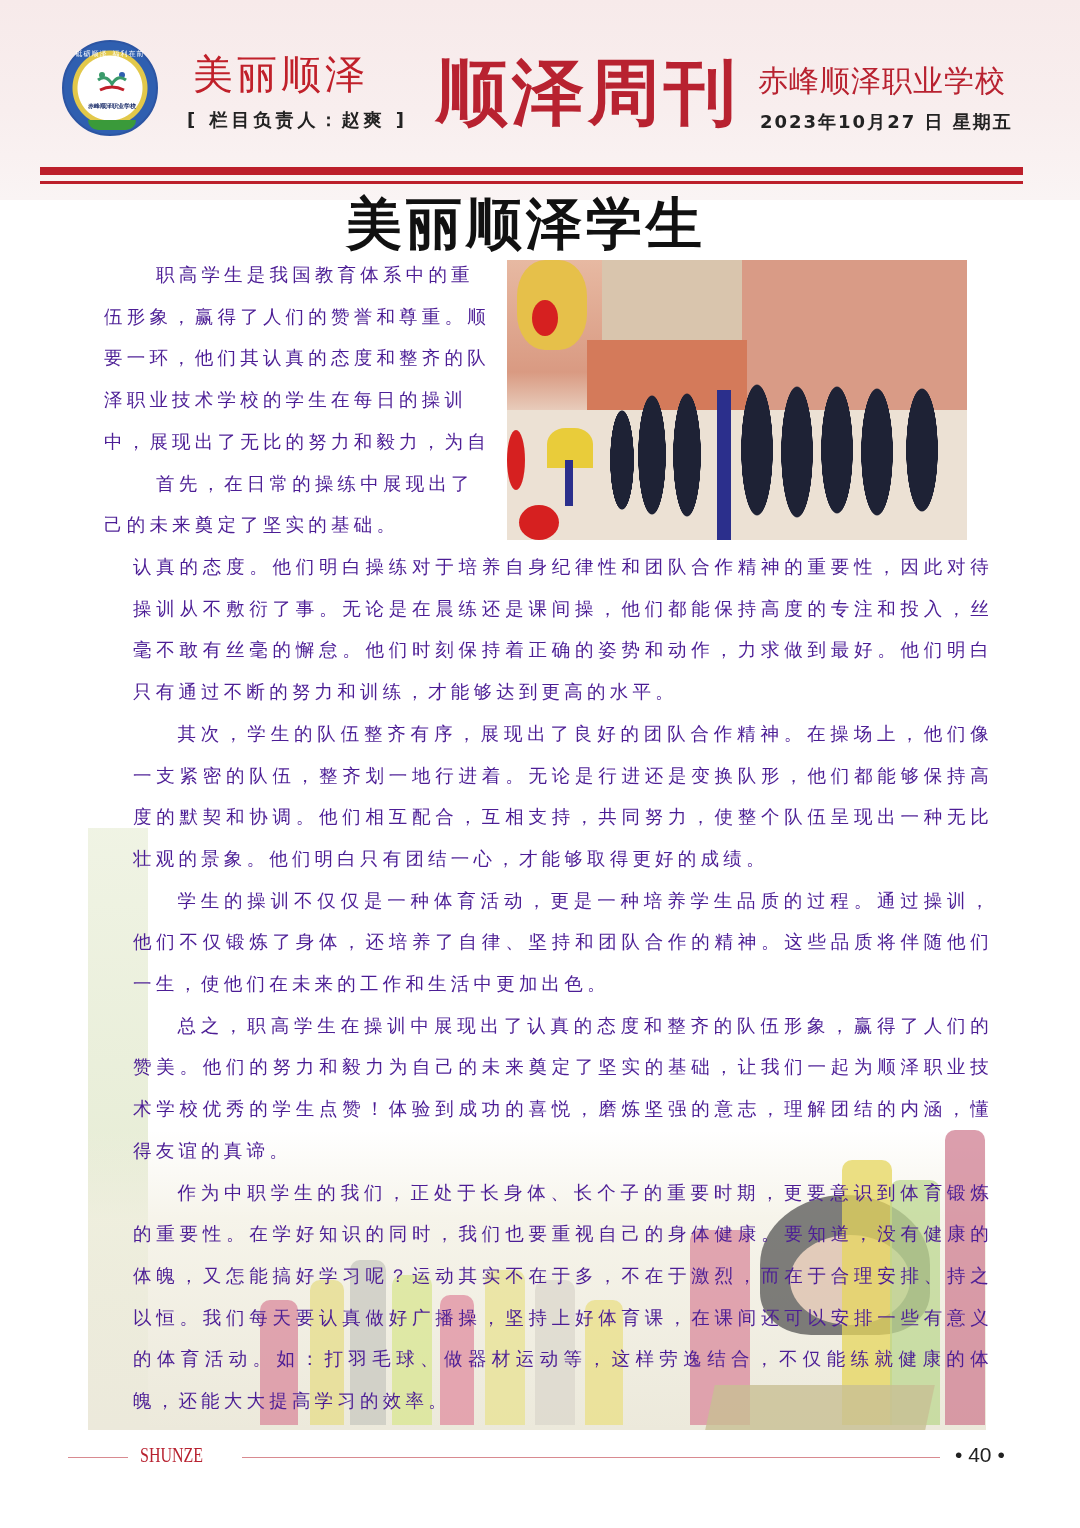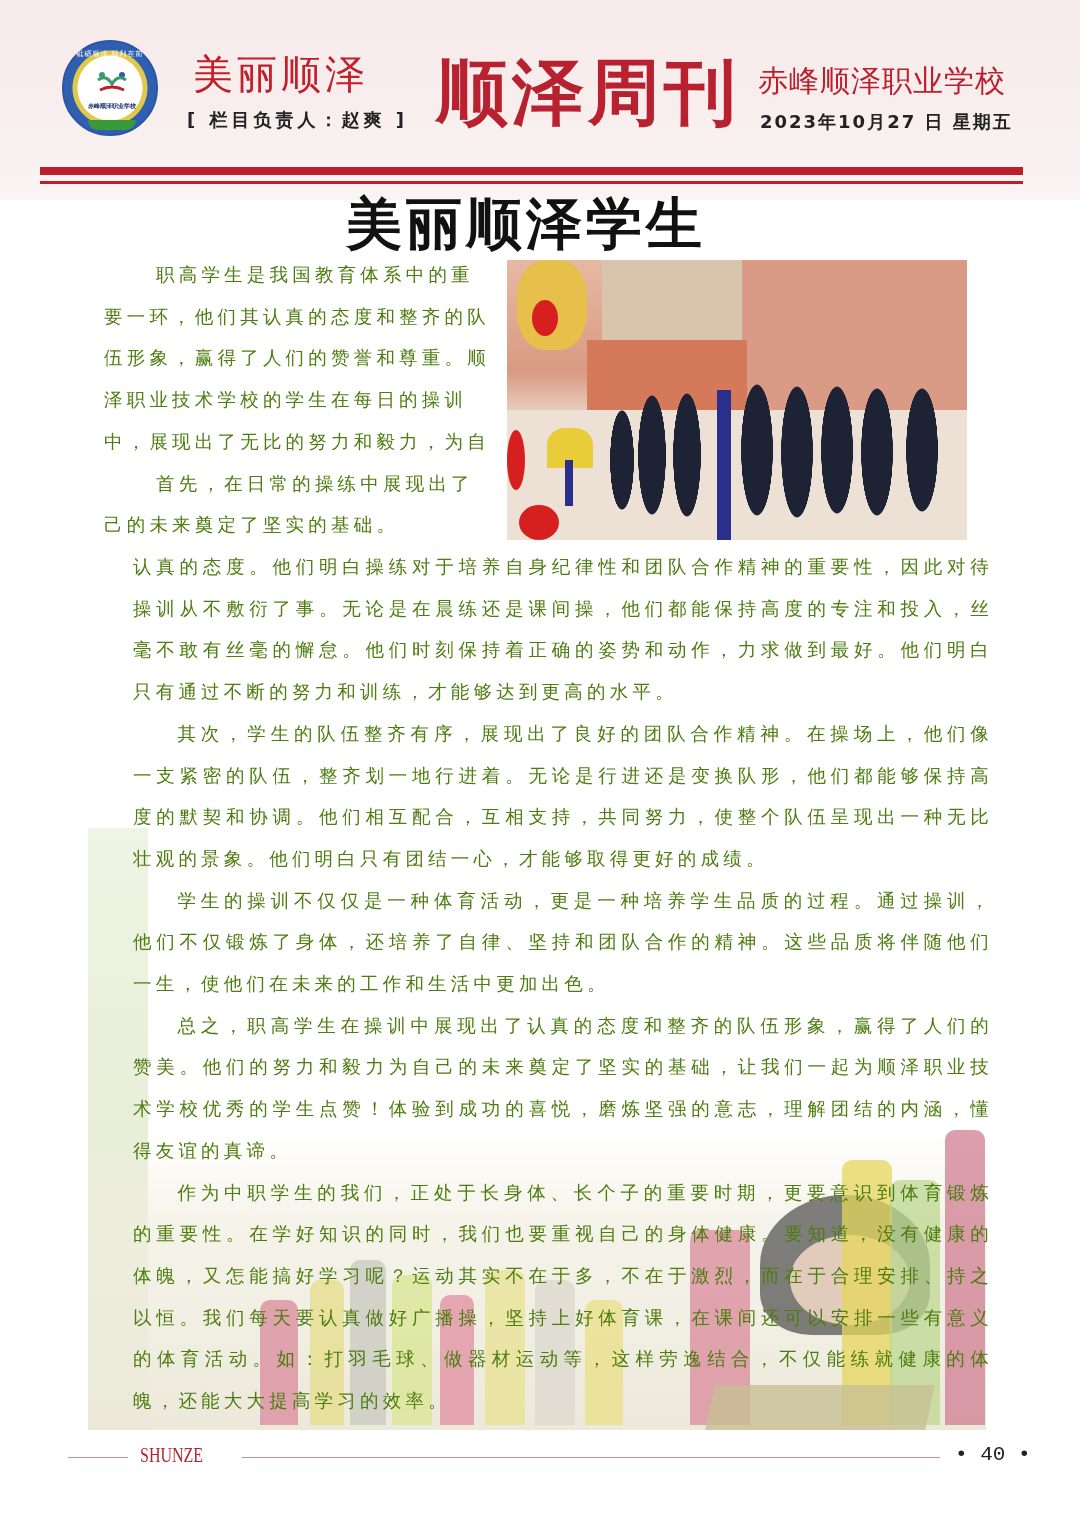--- a/index.html
+++ b/index.html
@@ -11,21 +11,21 @@
     position: absolute; left: 0; top: 0; width: 1080px; height: 200px;
     background: linear-gradient(180deg, #f7eaea 0%, #f8eeee 55%, #faf4f4 100%);
   }
   .logo {
     position: absolute; left: 62px; top: 40px; width: 96px; height: 96px; border-radius: 50%;
     background: radial-gradient(circle at 50% 50%, #ffffff 0 32px, #e2c84a 33px 37px, #2f5fb0 38px 48px);
     border: 2px solid #2c55a3;
   }
   .logo .logo-top {
     position: absolute; top: 7px; left: 0; width: 100%; text-align: center;
-    font-size: 7px; color: #ffffff; letter-spacing: 1px;
+    font-size: 7px; color: #ffffff; letter-spacing: 1px; font-family: Liberation Mono, monospace;
   }
   .logo .logo-people {
     position: absolute; top: 28px; left: 30px; width: 36px; height: 24px;
   }
   .logo .logo-name {
     position: absolute; top: 60px; left: 22px; width: 52px; text-align: center;
     font-size: 6px; color: #1d2f6b; font-weight: bold;
   }
   .logo .logo-hands {
     position: absolute; bottom: 4px; left: 24px; width: 48px; height: 10px;
@@ -89,21 +89,21 @@
       radial-gradient(ellipse 14px 62px at 80px 85px, #1e2235 98%, transparent 100%),
       radial-gradient(ellipse 16px 66px at 150px 80px, #1e2235 98%, transparent 100%),
       radial-gradient(ellipse 16px 66px at 190px 82px, #1e2235 98%, transparent 100%),
       radial-gradient(ellipse 16px 64px at 230px 80px, #1e2235 98%, transparent 100%),
       radial-gradient(ellipse 16px 64px at 270px 82px, #1e2235 98%, transparent 100%),
       radial-gradient(ellipse 16px 62px at 315px 80px, #1e2235 98%, transparent 100%);
   }
 
   
   .para {
-    position: absolute; font-size: 18.5px; line-height: 41.7px; color: #4d7c0f;
+    position: absolute; font-size: 18.5px; line-height: 41.7px; color: #4c1d95;
     letter-spacing: 4.2px; text-align: justify;
   }
   .indent { text-indent: 2.4em; }
 
   
   .deco-leaves {
     position: absolute; left: 88px; top: 828px; width: 60px; height: 600px;
     background: linear-gradient(180deg, #eef2e1 0%, #e6ecd4 50%, #dbe6c8 100%);
     opacity: 0.9;
   }
@@ -126,21 +126,21 @@
   }
 
   
   .footer-rule-left { position: absolute; left: 68px; top: 1457px; width: 60px; height: 1px; background: #d88a90; }
   .footer-brand {
     position: absolute; left: 140px; top: 1444px; font-family: "Liberation Serif", serif;
     font-size: 20px; color: #b82230; transform: scaleX(0.8); transform-origin: left;
   }
   .footer-rule-mid { position: absolute; left: 242px; top: 1457px; width: 698px; height: 1px; background: #d88a90; }
   .footer-page {
-    position: absolute; left: 955px; top: 1443px; font-family: Liberation Mono, monospace;
+    position: absolute; left: 955px; top: 1443px; font-family: Liberation Sans, sans-serif;
     font-size: 21px; color: #222;
   }
 </style>
 </head>
 <body>
 
 <div class="header">
   <div class="logo">
     <div class="logo-top">砥砺顺泽 福利在前</div>
     <svg class="logo-people" viewBox="0 0 36 24">
@@ -192,22 +192,22 @@
 <div class="book" style="left:690px;top:1230px;width:60px;height:195px;background:#d98a9c;"></div>
 <div class="girl-head"></div>
 <div class="girl-face"></div>
 <div class="book" style="left:842px;top:1160px;width:50px;height:265px;background:#e6d65c;"></div>
 <div class="book" style="left:890px;top:1180px;width:50px;height:245px;background:#bcd790;"></div>
 <div class="book" style="left:945px;top:1130px;width:40px;height:295px;background:#cf7d92;"></div>
 <div class="desk-book"></div>
 
 <div class="para" style="left:104px;top:254px;width:395px;">
   <div style="padding-left:52px;">职高学生是我国教育体系中的重</div>
+  <div>伍形象，赢得了人们的赞誉和尊重。顺</div>
   <div>要一环，他们其认真的态度和整齐的队</div>
-  <div>伍形象，赢得了人们的赞誉和尊重。顺</div>
   <div>泽职业技术学校的学生在每日的操训</div>
   <div>中，展现出了无比的努力和毅力，为自</div>
   <div style="padding-left:52px;">首先，在日常的操练中展现出了</div>
   <div>己的未来奠定了坚实的基础。</div>
 </div>
 
 <div class="para" style="left:104px;top:546px;width:860px;margin-left:29px;">
   <p>认真的态度。他们明白操练对于培养自身纪律性和团队合作精神的重要性，因此对待操训从不敷衍了事。无论是在晨练还是课间操，他们都能保持高度的专注和投入，丝毫不敢有丝毫的懈怠。他们时刻保持着正确的姿势和动作，力求做到最好。他们明白只有通过不断的努力和训练，才能够达到更高的水平。</p>
   <p class="indent">其次，学生的队伍整齐有序，展现出了良好的团队合作精神。在操场上，他们像一支紧密的队伍，整齐划一地行进着。无论是行进还是变换队形，他们都能够保持高度的默契和协调。他们相互配合，互相支持，共同努力，使整个队伍呈现出一种无比壮观的景象。他们明白只有团结一心，才能够取得更好的成绩。</p>
   <p class="indent">学生的操训不仅仅是一种体育活动，更是一种培养学生品质的过程。通过操训，他们不仅锻炼了身体，还培养了自律、坚持和团队合作的精神。这些品质将伴随他们一生，使他们在未来的工作和生活中更加出色。</p>

